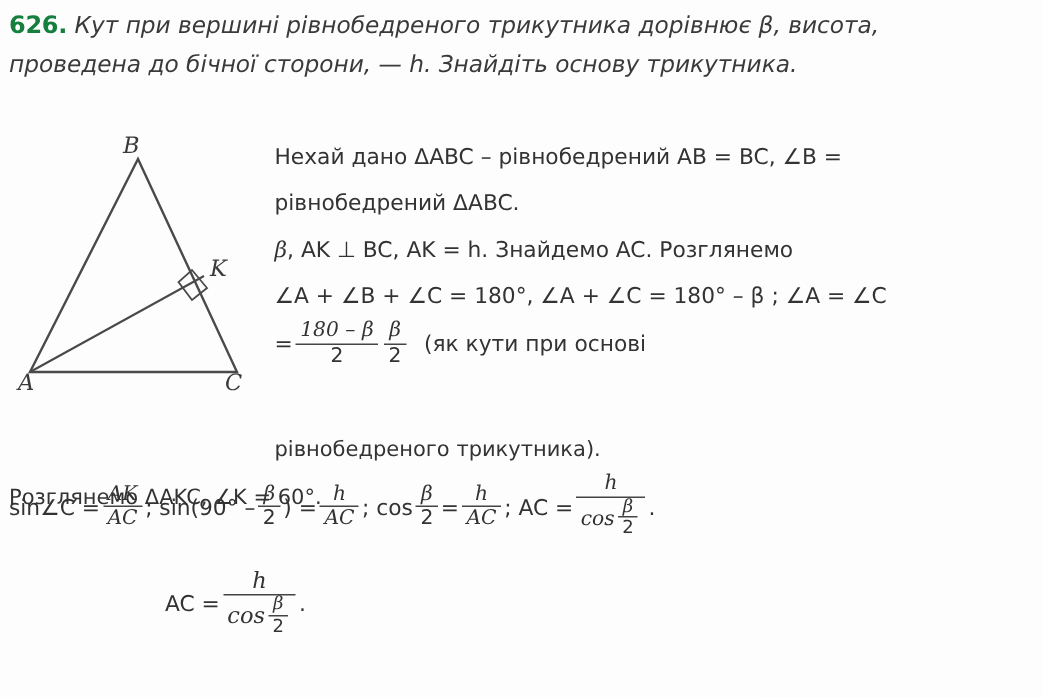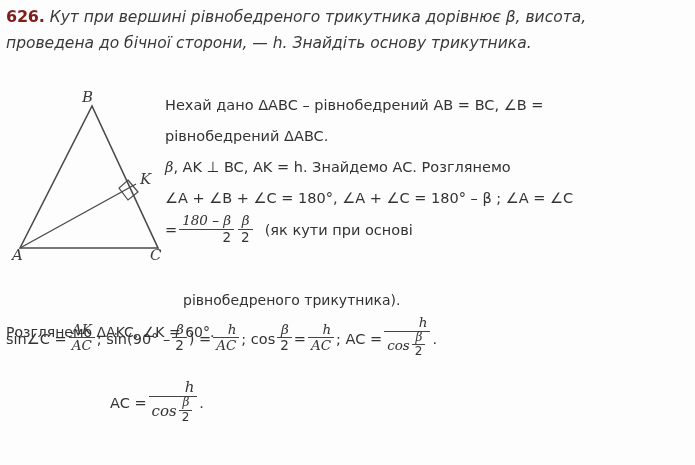--- a/index.html
+++ b/index.html
@@ -24,21 +24,21 @@
     width: 660px;
     font-style: italic;
     font-size: 15.5px;
     line-height: 26px;
     color: #3a3a3a;
   }
   .statement .num {
     font-weight: bold;
     font-style: normal;
     font-size: 16px;
-    color: #7f1d1d;
+    color: #15803d;
     letter-spacing: -0.2px;
   }
 
   
   .figure {
     position: absolute;
     left: 0px; top: 88px;
     width: 180px; height: 190px;
   }
   .figure svg { display: block; }
@@ -50,34 +50,34 @@
     color: #3a3a3a;
   }
   .lbl-B { left: 82px; top: 0px; }
   .lbl-A { left: 12px; top: 158px; }
   .lbl-C { left: 150px; top: 158px; }
   .lbl-K { left: 140px; top: 82px; }
 
   
   .sol {
     position: absolute;
-    left: 165px; top: 90px;
+    left: 183px; top: 90px;
     width: 510px;
     font-size: 14.5px;
     line-height: 31px;
     color: #333;
   }
   .sol .line { white-space: nowrap; }
   .it { font-style: italic; font-family: "DejaVu Serif", serif; }
 
   
   .frac {
     display: inline-block;
     vertical-align: middle;
-    text-align: right;
+    text-align: center;
     line-height: 1.15;
     font-size: 13.5px;
     margin: 0 2px;
     position: relative;
     top: -1px;
   }
   .frac .nm { display: block; padding: 0 3px; }
   .frac .dn { display: block; padding: 0 3px; border-top: 1px solid #444; }
   .frac.sm { font-size: 12px; }
 

